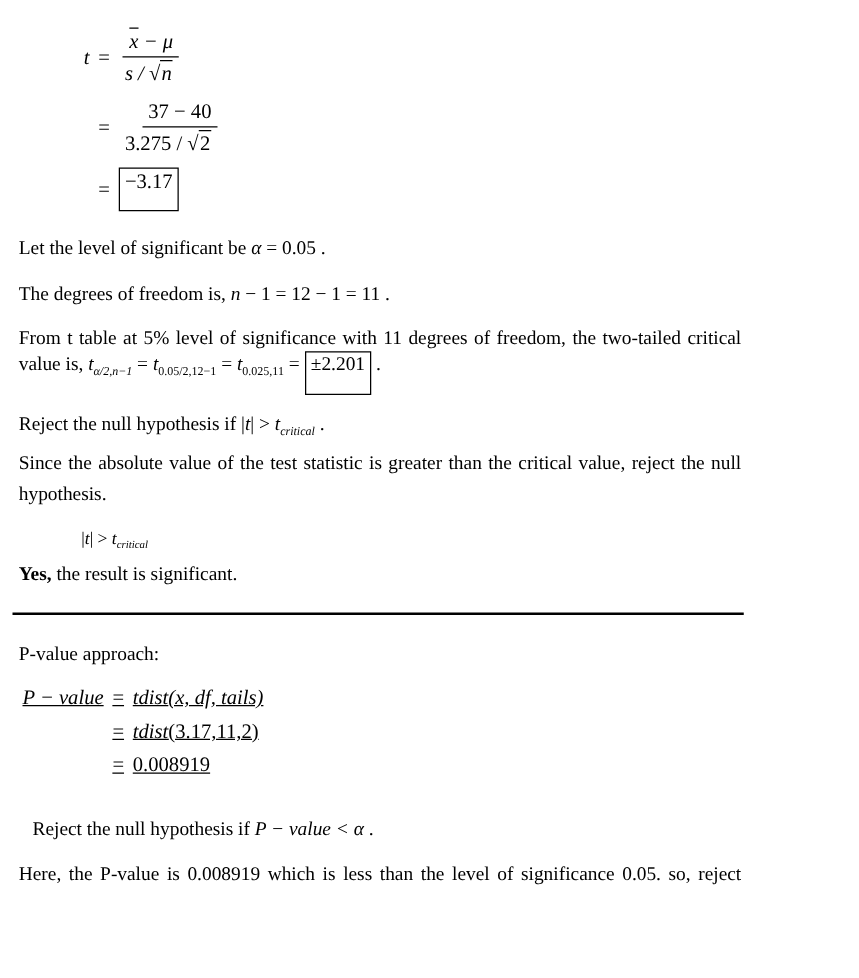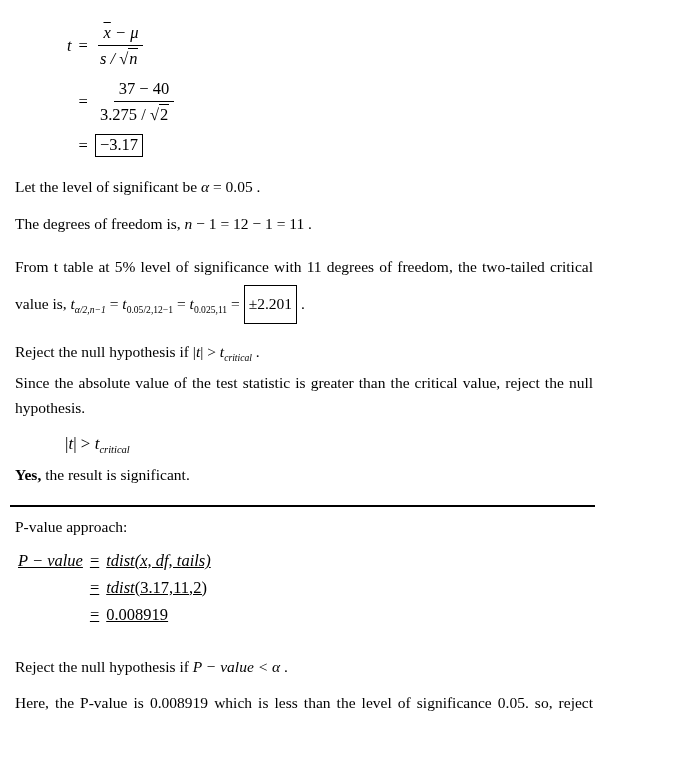--- a/index.html
+++ b/index.html
@@ -25,28 +25,28 @@
     align-items:center;font-size:16.5px;
   }
   .eqgrid .lhs{text-align:right;}
   .grid-t{margin:14px 0 0 52px;}
   .grid-p{margin:12px 0 0 3px;row-gap:7px;text-decoration:underline;}
   .frac{display:inline-flex;flex-direction:column;align-items:flex-end;vertical-align:middle;text-align:center;line-height:21px;}
   .frac .num{border-bottom:1.4px solid #000;padding:0 5px 2px;}
   .frac .den{padding:2px 5px 0;}
   .xbar{text-decoration:overline;}
   .radicand{border-top:1.4px solid #000;padding:0 1px;}
-  .boxed{border:1.3px solid #000;padding:0 4px 1px;font-style:normal;display:inline-block;}
+  .boxed{border:1.3px solid #000;padding:0 4px 13px;font-style:normal;display:inline-block;}
   .rule-line{border:none;border-top:2px solid #000;width:585px;margin:18px 0 0 -5px;}
   .mt10{margin-top:10px;}.mt12{margin-top:12px;}.mt13{margin-top:13px;}
-  .mt14{}.mt18{margin-top:18px;}.mt20{margin-top:8px;}.mt30{margin-top:30px;}
-  .lh28{line-height:36px;}
+  .mt14{}.mt18{margin-top:18px;}.mt20{margin-top:20px;}.mt30{margin-top:30px;margin-left:11px;}
+  .lh28{line-height:20px;}
   .lh25{line-height:25px;}
   .lh23{line-height:23px;}
-  .indent-abs{margin:12px 0 0 50px;font-size:17px;}
+  .indent-abs{margin:12px 0 0 50px;font-size:14px;}
 </style>
 </head>
 <body>
 
 <div class="page">
 
 
   <div class="eqgrid grid-t">
     <span class="lhs mi">t</span>
     <span class="mn">=</span>

